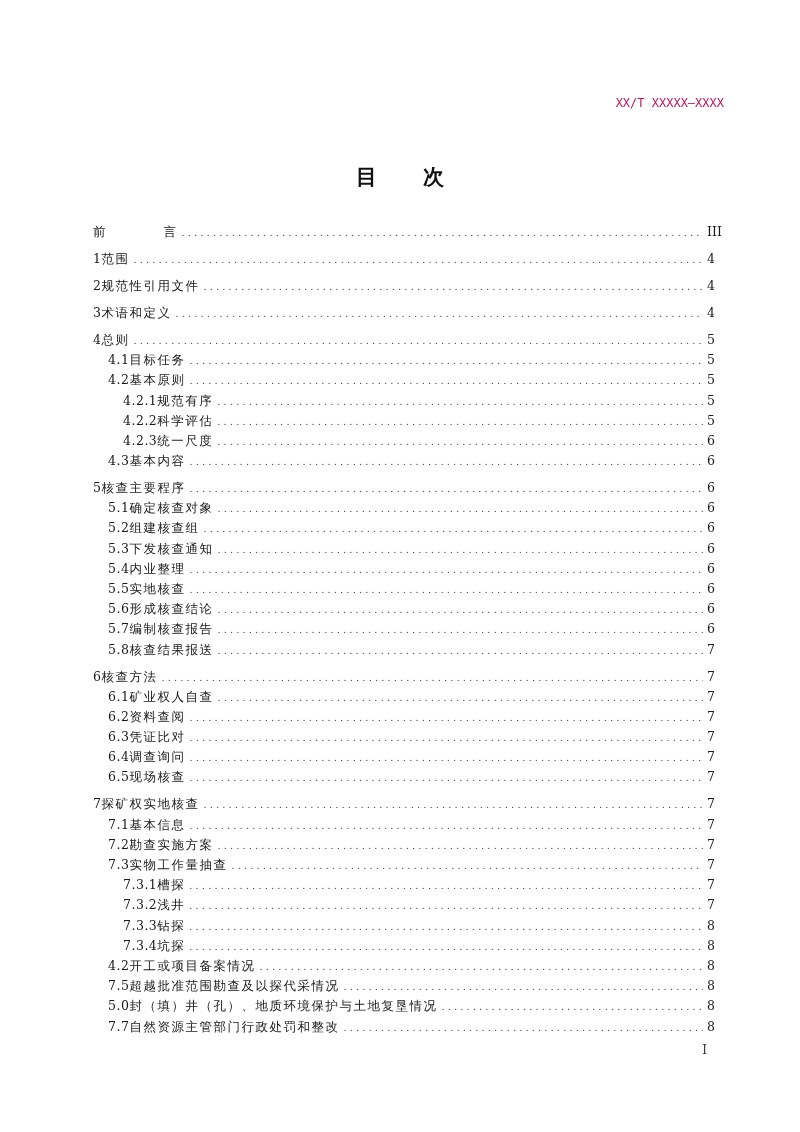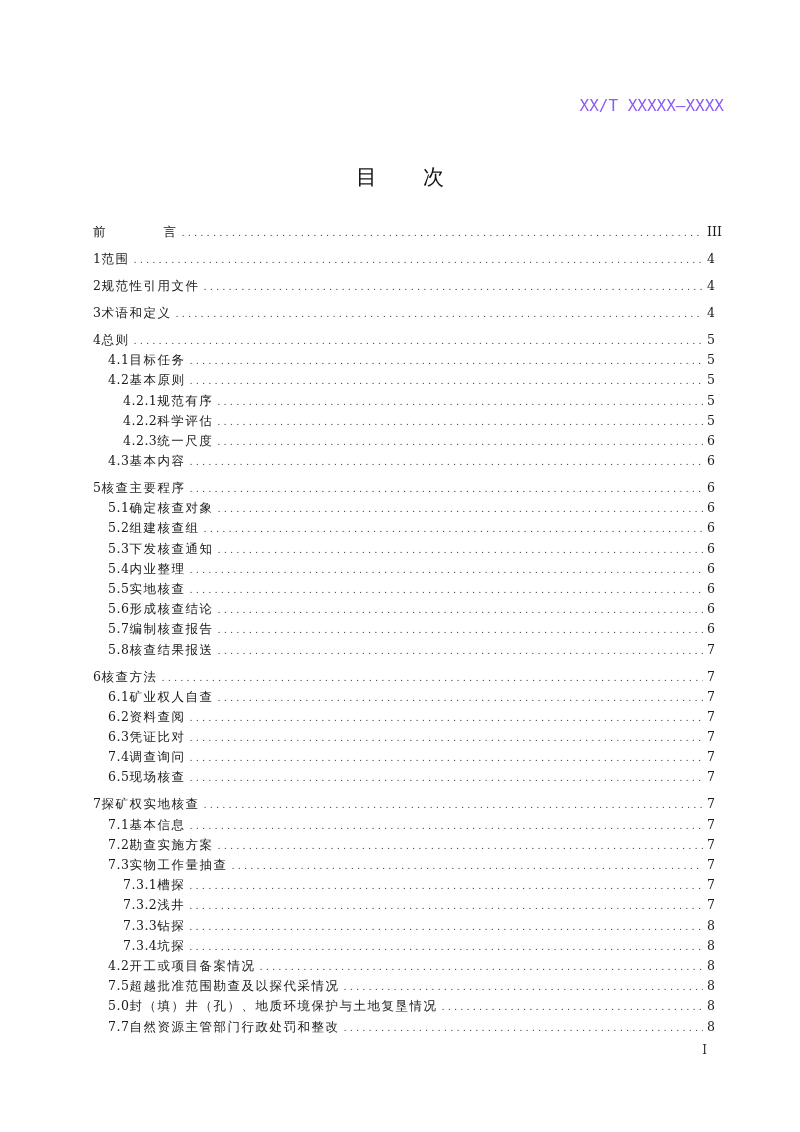--- a/index.html
+++ b/index.html
@@ -1,21 +1,21 @@
 <!DOCTYPE html>
 <html><head>
 <meta charset="utf-8">
 <style>
   html, body { margin: 0; padding: 0; background: #ffffff; }
   body { width: 800px; height: 1132px; position: relative; overflow: hidden;
          font-family: "DejaVu Serif", "Liberation Serif", serif; color: #1a1a1a; }
-  .doc-code { position: absolute; top: 96px; right: 76px; font-size: 16px;
-              font-family: "DejaVu Sans Mono", "Liberation Mono", monospace; letter-spacing: 0px; color: #8b5cf6; }
+  .doc-code { position: absolute; top: 96px; right: 76px; font-size: 12px;
+              font-family: "DejaVu Sans Mono", "Liberation Mono", monospace; letter-spacing: 0px; color: #be185d; }
   .toc-title { position: absolute; top: 163px; left: 0; width: 800px; text-align: center;
-               font-family: "DejaVu Sans", "Liberation Sans", sans-serif; font-size: 21px; letter-spacing: 0; color: #111; }
+               font-family: "DejaVu Sans", "Liberation Sans", sans-serif; font-size: 21px; letter-spacing: 0; color: #111; font-weight: bold; }
   .toc-title span { display: inline-block; }
   .toc-title .gap { width: 46px; }
   .toc { position: absolute; top: 222px; left: 93px; width: 630px; }
   .row { display: flex; align-items: baseline; height: 20.2px; font-size: 12.5px; line-height: 20px; white-space: nowrap; }
   .row.l1 { margin-top: 6.8px; }
   .row.first { margin-top: 0; }
   .row.l2 .num { padding-left: 15px; }
   .row.l3 .num { padding-left: 30px; }
   .num { letter-spacing: 0.5px; }
   .title { letter-spacing: 1.5px; }
@@ -174,21 +174,21 @@
       <span class="dots"></span>
       <span class="page">7</span>
     </div>
     <div class="row l2">
       <span class="num">6.3</span>
       <span class="title">凭证比对</span>
       <span class="dots"></span>
       <span class="page">7</span>
     </div>
     <div class="row l2">
-      <span class="num">7.4</span>
+      <span class="num">6.4</span>
       <span class="title">调查询问</span>
       <span class="dots"></span>
       <span class="page">7</span>
     </div>
     <div class="row l2">
       <span class="num">6.5</span>
       <span class="title">现场核查</span>
       <span class="dots"></span>
       <span class="page">7</span>
     </div>

